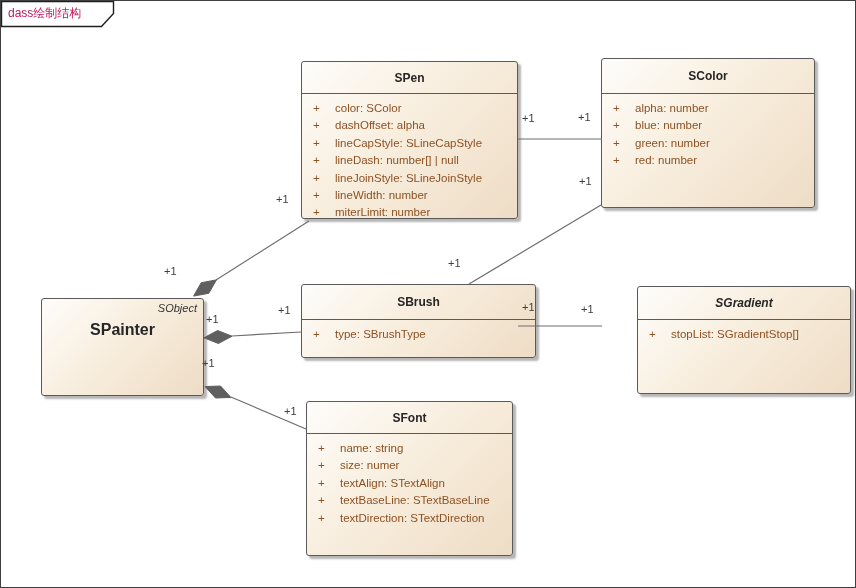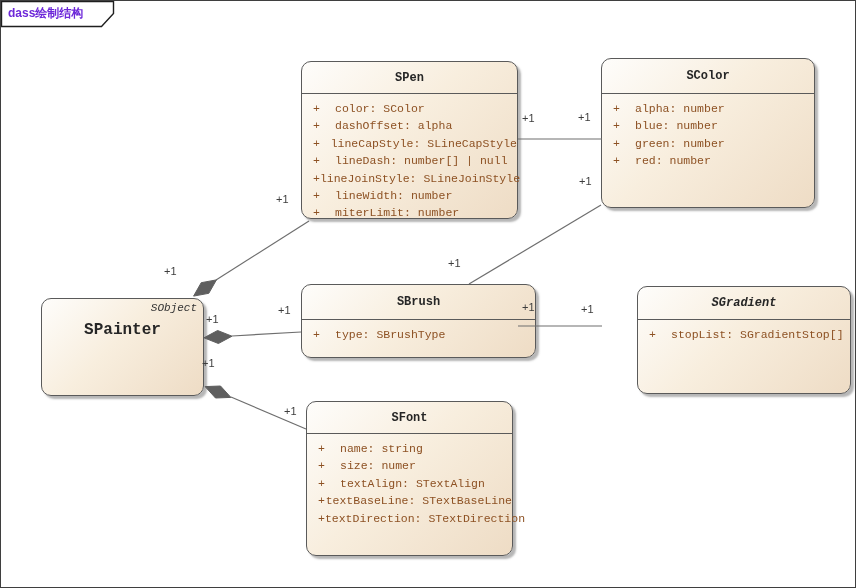--- a/index.html
+++ b/index.html
@@ -15,32 +15,31 @@
     overflow:hidden;
   }
   
   #frame-tab {
     position:absolute; left:0; top:0; width:114px; height:26px;
     z-index:5;
   }
   #frame-tab svg { position:absolute; left:0; top:0; }
   #frame-tab .tab-label {
     position:absolute; left:7px; top:4px;
-    font-size:12px; font-weight:bold; color:#6d28d9;
+    font-size:12px; font-weight:normal; color:#be185d;
     white-space:nowrap;
   }
   
   .uml-class {
     position:absolute;
     border:1px solid #5a5a5a;
-    border-radius:10px;
+    border-radius:3px;
     background:linear-gradient(135deg,#fefdfb 0%,#f8eede 45%,#eedcc5 100%);
     box-shadow:3px 3px 2px rgba(110,110,110,0.5);
     z-index:2;
-    font-family:Liberation Mono, monospace;
   }
   .uml-class .header {
     display:flex; align-items:center; justify-content:center;
     border-bottom:1px solid #5a5a5a;
     font-size:12px; font-weight:bold; color:#262626;
   }
   .uml-class .header.abstract { font-style:italic; }
   .uml-class .body { padding-top:6px; }
   .attr-row {
     display:flex;

